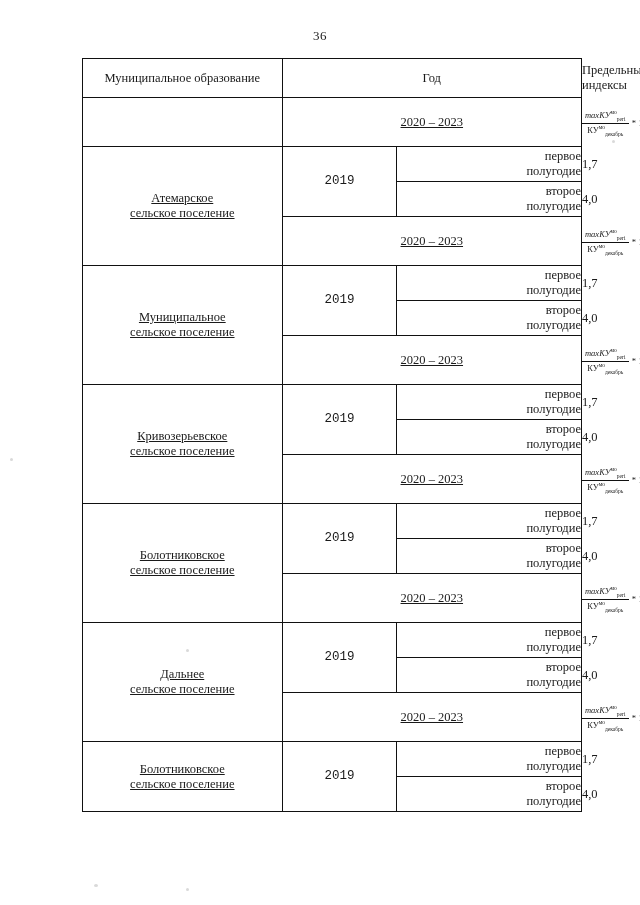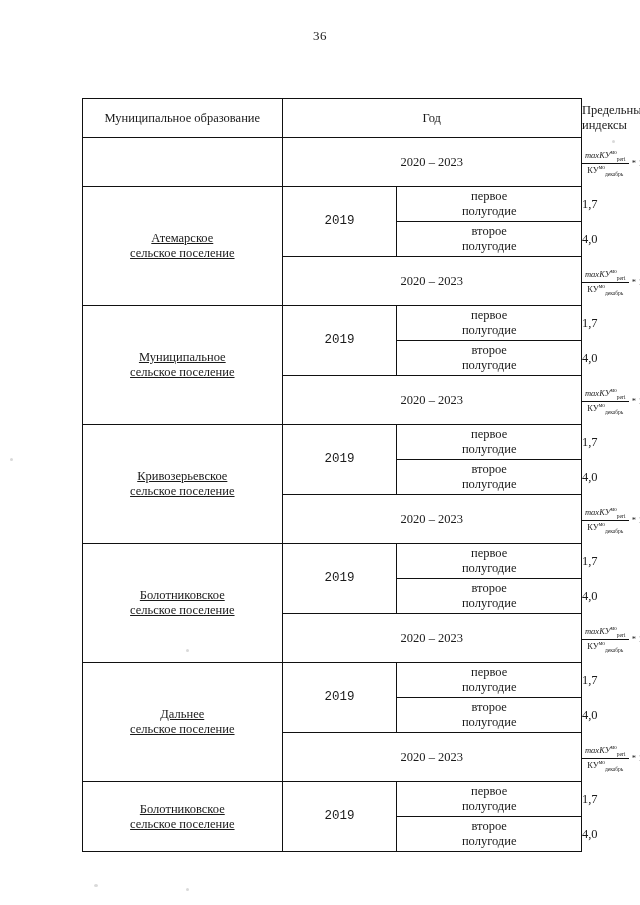--- a/index.html
+++ b/index.html
@@ -27,21 +27,20 @@
     padding-top: 28px;
     letter-spacing: 0.5px;
   }
   .table-wrap {
     padding: 14px 58px 0 82px;
   }
   table.doc-table {
     border-collapse: collapse;
     width: 100%;
     table-layout: fixed;
-    margin-top: 40px;
   }
   table.doc-table td,
   table.doc-table th {
     border: 1px solid #111;
     padding: 0;
     vertical-align: middle;
     text-align: center;
     font-weight: normal;
     font-size: 12.5px;
     line-height: 1.18;
@@ -63,28 +62,29 @@
   td.mo-cell .mo-line { display: block; white-space: nowrap; text-decoration: underline; }
   td.year-num {
     font-size: 12.5px;
     font-family: Liberation Mono, monospace;
   }
   td.half {
     font-size: 12.5px;
     line-height: 1.15;
     height: 34px;
   }
-  td.half .hl { display: block; }
+  td.half .hl { display: block; text-align: right; }
   td.value {
     font-size: 13px;
     height: 34px;
   }
   td.range-cell {
     font-size: 12.5px;
     height: 48px;
+    text-decoration: underline;
   }
   td.formula-cell {
     height: 48px;
   }
 
   
   .formula {
     display: inline-flex;
     align-items: center;
     justify-content: center;

